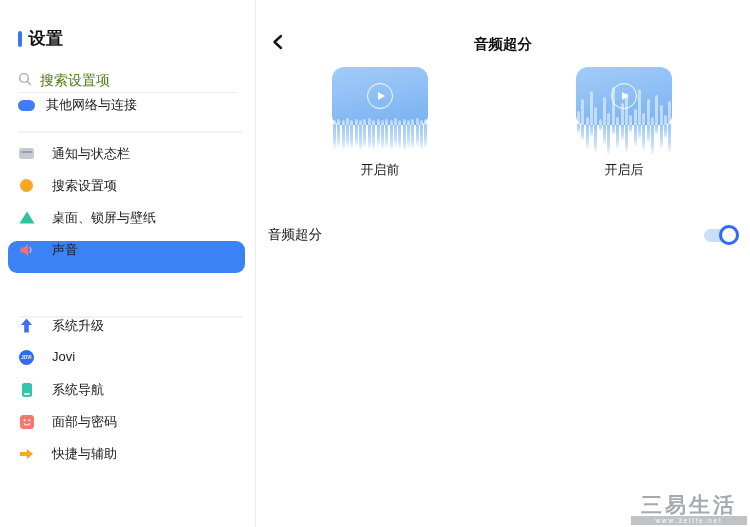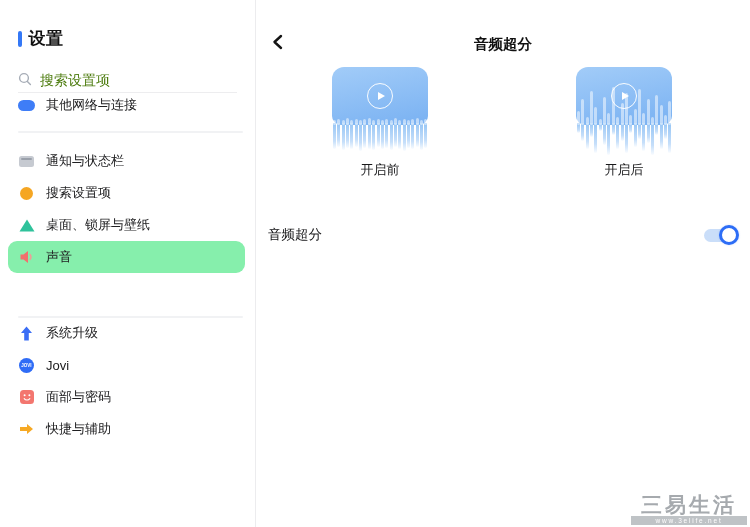--- a/index.html
+++ b/index.html
@@ -21,24 +21,24 @@
     color:#fff;font-size:6.5px;display:flex;align-items:center;justify-content:center;font-weight:bold;}
   .battery:after{content:"";position:absolute;right:-2.5px;top:2.7px;width:1.8px;height:4px;background:#3c3c3e;border-radius:0 1px 1px 0;}
   
   .sidebar{position:absolute;top:0;left:0;bottom:0;width:255px;border-right:1px solid #ececee;background:#fff;}
   .sb-title{position:absolute;top:27px;left:18px;display:flex;align-items:center;gap:7px;}
   .sb-title .bar{width:3.5px;height:16px;border-radius:2px;background:#3478f6;}
   .sb-title .txt{font-size:17px;font-weight:bold;color:#111;letter-spacing:.5px;}
   .sb-search{position:absolute;top:70px;left:18px;width:219px;height:22px;
     border-bottom:1.5px solid #ededef;display:flex;align-items:center;gap:8px;}
   .sb-search .ph{font-size:14px;color:#4d7c0f;}
-  .side-item{height:32px;display:flex;align-items:center;padding-left:18px;gap:11px;cursor:default;position:relative;}
+  .side-item{height:32px;display:flex;padding-left:18px;gap:17px;cursor:default;position:relative;}
   .side-item .ic{width:17px;height:17px;display:flex;align-items:center;justify-content:center;flex:none;}
   .side-item .lb{font-size:13px;color:#202022;}
-  .side-item.selected{background:#86efac;border-radius:9px;margin:0 10px 0 8px;padding-left:10px;}
+  .side-item.selected{background:#3b82f6;border-radius:9px;margin:0 10px 0 8px;padding-left:10px;}
   .pinned{position:absolute;top:92px;left:0;right:0;height:26px;display:flex;align-items:center;padding-left:18px;gap:11px;}
   .pinned .lb{font-size:13px;color:#202022;}
   .sb-div{position:absolute;left:18px;right:12px;height:1.5px;background:#f1f2f4;border-radius:1px;}
   .group{position:absolute;left:0;right:0;}
   
   .main{position:absolute;top:0;left:256px;width:494px;bottom:0;background:#fff;}
   .back-btn{position:absolute;top:31px;left:11px;width:22px;height:22px;display:flex;align-items:center;justify-content:center;cursor:pointer;}
   .panel-title{position:absolute;top:35px;left:0;right:0;text-align:center;font-size:14.5px;font-weight:bold;color:#111;}
   .cards{position:absolute;top:67px;left:76px;width:340px;display:flex;justify-content:space-between;}
   .wave-card{width:96px;display:flex;flex-direction:column;align-items:center;}
@@ -154,20 +154,28 @@
             <path d="M7.5.5L13 7H9.8v7.5H5.2V7H2z" fill="#3b6ef5"></path>
           </svg>
         </span>
         <span class="lb">系统升级</span>
       </div>
       <div class="side-item">
         <span class="ic">
           <span style="width:15px;height:15px;border-radius:50%;background:#2f6cf6;color:#fff;font-size:4.5px;font-weight:bold;display:flex;align-items:center;justify-content:center">JOVI</span>
         </span>
         <span class="lb">Jovi</span>
+      </div>
+      <div class="side-item">
+        <span class="ic">
+          <span style="width:10px;height:14px;border-radius:2.5px;background:#35c3ac;display:block;position:relative">
+            <span style="position:absolute;left:2px;right:2px;bottom:2px;height:1.5px;background:#d9f4ef;border-radius:1px"></span>
+          </span>
+        </span>
+        <span class="lb">系统导航</span>
       </div>
       <div class="side-item">
         <span class="ic">
           <svg width="14" height="14" viewBox="0 0 14 14">
             <rect width="14" height="14" rx="3.5" fill="#f3766f"></rect>
             <circle cx="4.6" cy="5.2" r="1" fill="#fff"></circle>
             <circle cx="9.4" cy="5.2" r="1" fill="#fff"></circle>
             <path d="M4.2 8.6a3.4 3.4 0 005.6 0" stroke="#fff" stroke-width="1.1" fill="none" stroke-linecap="round"></path>
           </svg>
         </span>

